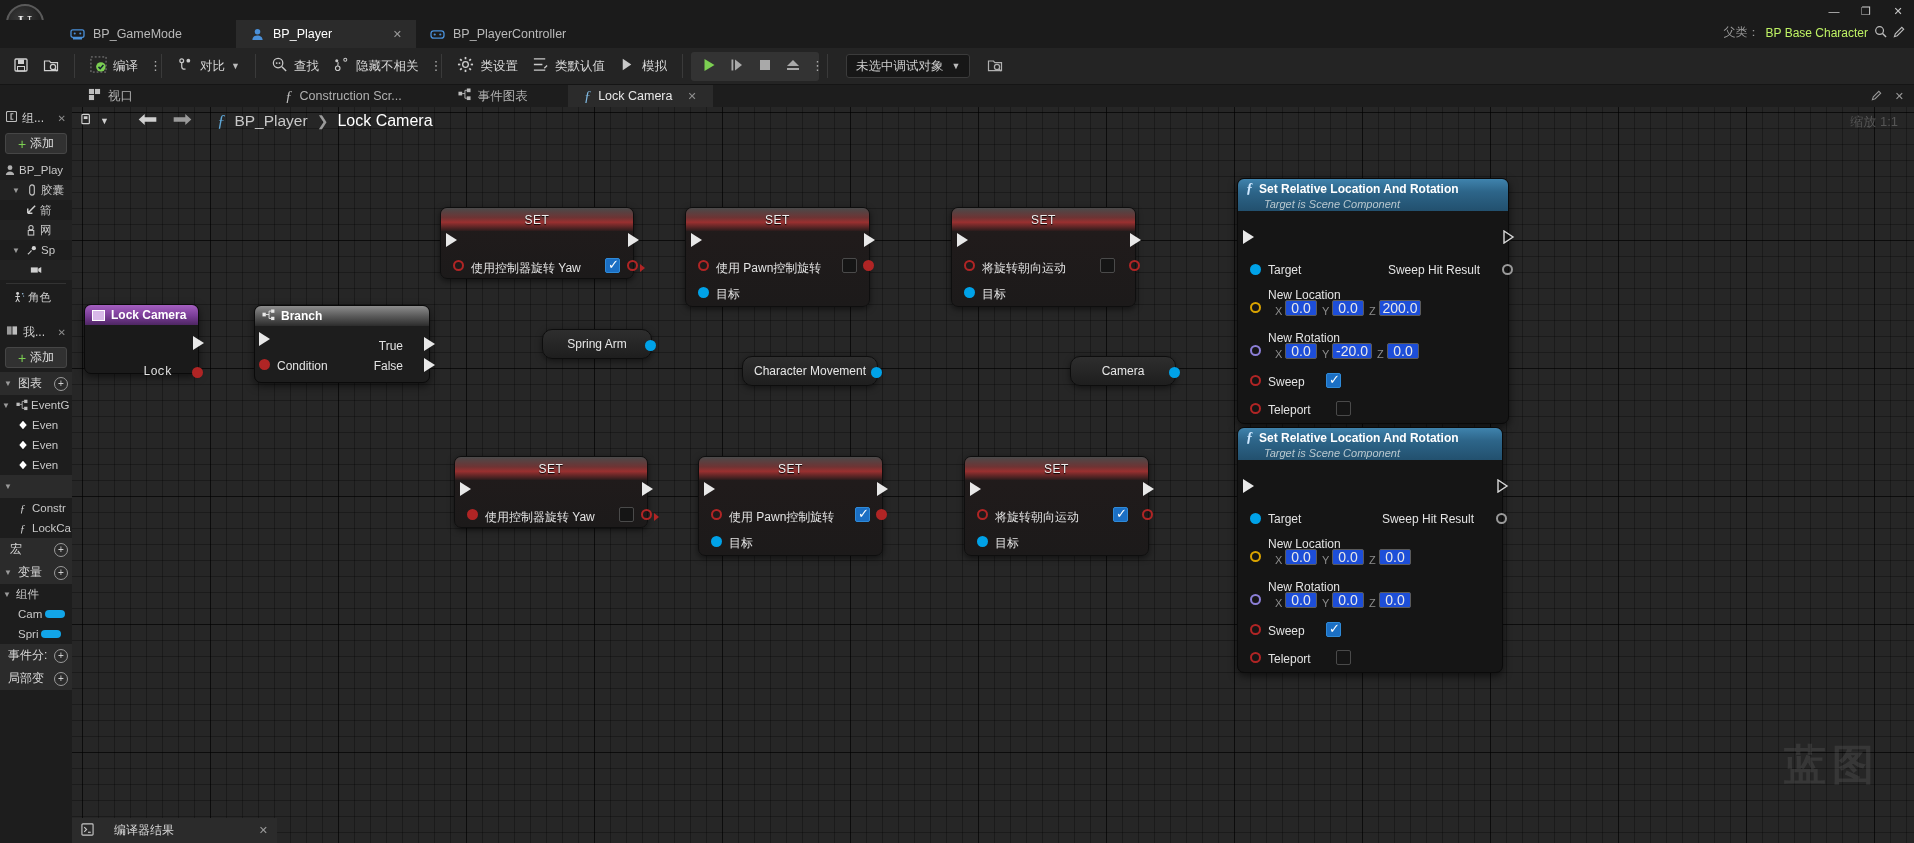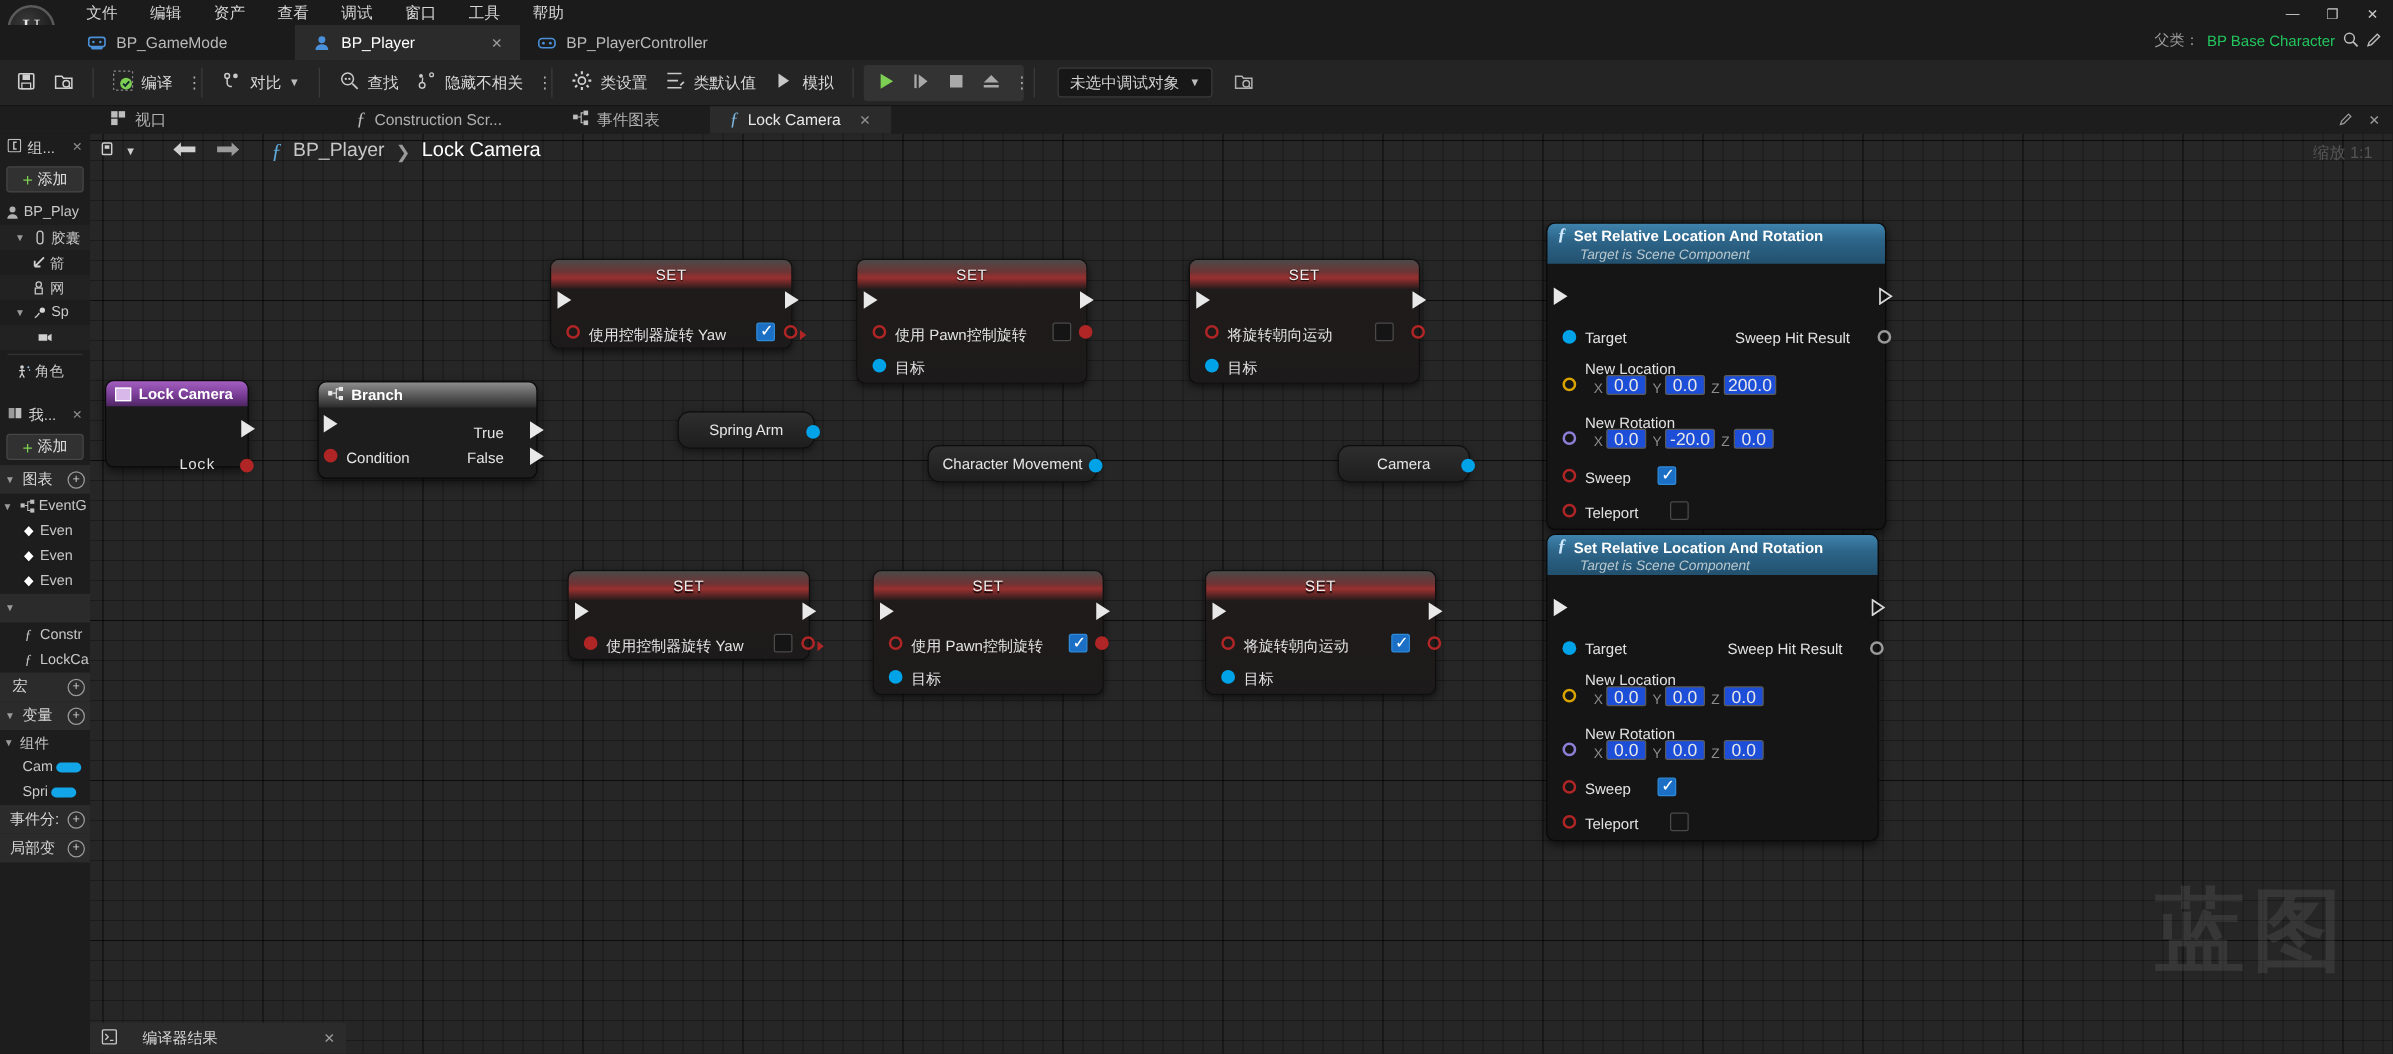--- a/index.html
+++ b/index.html
@@ -27,21 +27,21 @@
   .tabbar { position:absolute; left:0; top:20px; width:1914px; height:28px;
     background:#1b1b1b; display:flex; align-items:flex-end; }
   .atab { height:28px; display:flex; align-items:center; gap:8px;
     padding:0 14px; font-size:12.5px; color:#b9b9b9; min-width:180px;
     position:relative; }
   .atab.active { background:#2b2b2b; color:#ffffff; }
   .atab .x { margin-left:auto; font-size:11px; color:#9a9a9a; }
   .tabicon { width:15px; height:13px; display:inline-block; }
   .right-class { position:absolute; right:8px; top:24px; display:flex;
     align-items:center; gap:6px; font-size:12px; color:#9a9a9a; }
-  .right-class b { color:#22c55e; font-weight:400; }
+  .right-class b { color:#bef264; font-weight:400; }
 
   
   .toolbar { position:absolute; left:0; top:48px; width:1914px; height:37px;
     background:#242424; display:flex; align-items:center; gap:0;
     border-bottom:1px solid #151515; }
   .tb-group { display:flex; align-items:center; height:37px; padding:0 6px; }
   .tb-sep { width:1px; height:24px; background:#3a3a3a; margin:0 2px; }
   .tb-btn { display:flex; align-items:center; gap:6px; padding:3px 7px;
     font-size:12.5px; color:#d8d8d8; border-radius:2px; }
   .dots { color:#aaa; font-size:13px; letter-spacing:0; padding:0 4px;
@@ -107,21 +107,21 @@
     display:flex; align-items:center; gap:14px; padding-left:8px; z-index:5; }
   .gt-ic { color:#cfcfcf; font-size:14px; }
   .breadcrumb { display:flex; align-items:center; gap:9px; margin-left:10px; }
   .bc-f { color:#5fa8d8; font-size:17px; font-family:"Liberation Serif",serif;
     font-style:italic; }
   .bc-a { font-size:15.5px; color:#c8c8c8; }
   .bc-sep { font-size:14px; color:#9a9a9a; }
   .bc-b { font-size:16px; color:#ffffff; }
   .zoomlbl { position:absolute; right:16px; top:6px; font-size:13px;
     color:#555555; }
-  .watermark { position:absolute; right:34px; bottom:50px; font-size:72px;
+  .watermark { position:absolute; right:34px; bottom:50px; font-size:42px;
     color:rgba(150,150,150,0.16); letter-spacing:6px; font-weight:700; }
 
   
   .node { position:absolute; border-radius:6px; }
   .setnode { background:linear-gradient(180deg,#2a2020 0%,#201b1b 26%,#1c1a1a 100%);
     border:1px solid #0e0e0e; box-shadow:0 2px 6px rgba(0,0,0,.55);
     border-radius:7px; }
   .setnode .hdr { height:23px; border-radius:6px 6px 0 0;
     background:linear-gradient(180deg,#4a4a4a 0%,#6e3434 42%,#993030 62%,#2a1c1c 100%);
     display:flex; align-items:center; justify-content:center;
@@ -204,30 +204,20 @@
     background:#2b2b2b; display:flex; align-items:center; gap:20px;
     padding:0 9px; font-size:12px; color:#d8d8d8; }
   .compiler .x { margin-left:auto; font-size:11px; color:#9a9a9a; }
 </style>
 </head>
 <body>
 
 <div class="app">
 
   <div class="menubar">
-    <div class="menu-items">
-      <div class="menu-item">文件</div>
-      <div class="menu-item">编辑</div>
-      <div class="menu-item">资产</div>
-      <div class="menu-item">查看</div>
-      <div class="menu-item">调试</div>
-      <div class="menu-item">窗口</div>
-      <div class="menu-item">工具</div>
-      <div class="menu-item">帮助</div>
-    </div>
     <div class="win-btns">
       <div class="win-btn">—</div>
       <div class="win-btn">❐</div>
       <div class="win-btn close">✕</div>
     </div>
   </div>
 
   <div class="ue-logo">U</div>
 
   <div class="tabbar">

